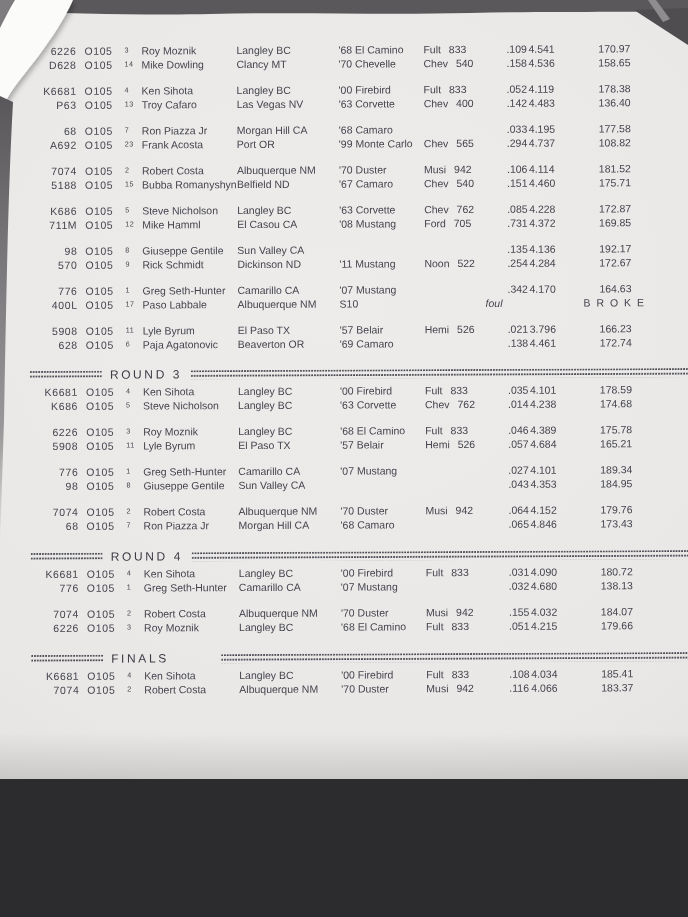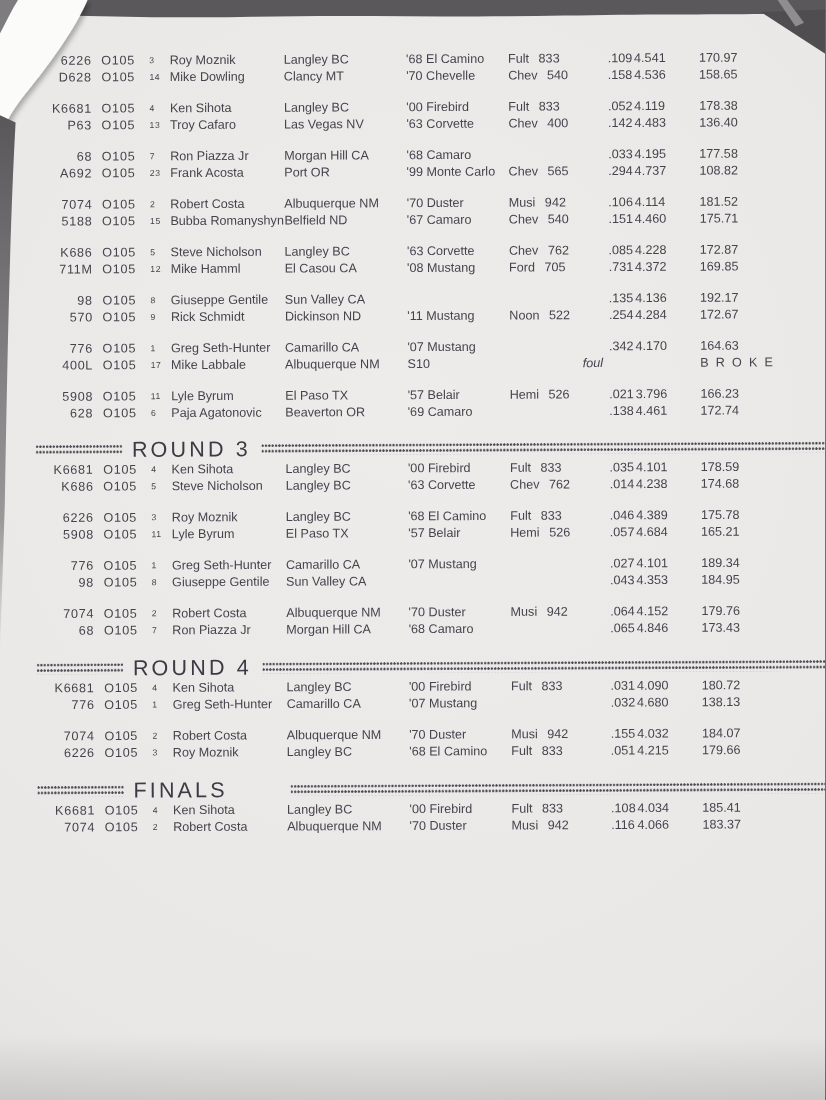--- a/index.html
+++ b/index.html
@@ -1,18 +1,18 @@
 <!DOCTYPE html>
 <html><head>
 <meta charset="utf-8">
 <style>
   html,body{margin:0;padding:0;background:#2c2b2d;}
   .photo{
     position:relative;
-    width:688px;height:917px;
+    width:688px;height:779px;
     overflow:hidden;
     font-family:"Liberation Sans", sans-serif;
     background:
       linear-gradient(180deg, rgba(0,0,0,0) 94%, rgba(0,0,0,0.12) 100%),
       radial-gradient(130% 105% at 48% 38%, #edeceb 0%, #e9e8e7 55%, #e0dfde 88%, #d8d7d6 100%);
   }
   .shapes{position:absolute;left:0;top:0;z-index:1;pointer-events:none;}
   .content{
     position:absolute;left:0;top:0;right:0;z-index:2;
     color:#45444d;
@@ -33,38 +33,38 @@
   .c-car{text-align:right;letter-spacing:0.6px;}
   .c-class{grid-column:3;letter-spacing:0.6px;}
   .c-rank{font-size:7.2px;padding-left:6px;letter-spacing:0.5px;}
   .c-name{}
   .c-city{}
   .c-vehicle{}
   .c-engine{word-spacing:5px;}
   .c-pen{padding-left:5px;font-style:italic;}
   .c-rt{}
   .c-et{text-align:left;}
-  .c-mph{text-align:left;}
+  .c-mph{text-align:right;}
   .mph-broke{letter-spacing:1.5px;}
   .rndhdr{
     display:flex;align-items:center;height:14px;
     margin-left:30px;margin-right:0;
   }
   .rh3{margin-top:16px;}
   .rh4{margin-top:17px;}
   .rhF{margin-top:17px;}
   .dots{
     height:9px;
     background-image:radial-gradient(circle at 1px 1.2px, #4b4a52 0.85px, rgba(0,0,0,0) 1.15px);
     background-size:2.8px 4.6px;
   }
   .dots-left{width:72px;flex:none;}
   .dots-right{flex:1;}
   .rtitle{
-    font-size:18px;letter-spacing:2.6px;color:#3c3b44;
+    font-size:12px;letter-spacing:2.6px;color:#3c3b44;
     margin:0 9px 0 8px;line-height:14px;
   }
   .rtitle.gap{margin-right:52px;}
 </style>
 </head>
 <body>
 
 <div class="photo">
 
   <svg class="shapes" width="688" height="560" viewBox="0 0 688 560">
@@ -286,21 +286,21 @@
             <span class="c-pen"></span>
             <span class="c-rt">.342</span>
             <span class="c-et">4.170</span>
             <span class="c-mph">164.63</span>
           </div>
           <div class="row">
             <span class="c-car">400L</span>
             <span class="c-spacer"></span>
             <span class="c-class">O105</span>
             <span class="c-rank">17</span>
-            <span class="c-name">Mike Labbale</span>
+            <span class="c-name">Paso Labbale</span>
             <span class="c-city">Albuquerque NM</span>
             <span class="c-vehicle">S10</span>
             <span class="c-engine"></span>
             <span class="c-pen">foul</span>
             <span class="c-rt"></span>
             <span class="c-et"></span>
             <span class="c-mph mph-broke">B R O K E</span>
           </div>
         </div>
         <div class="pair">

